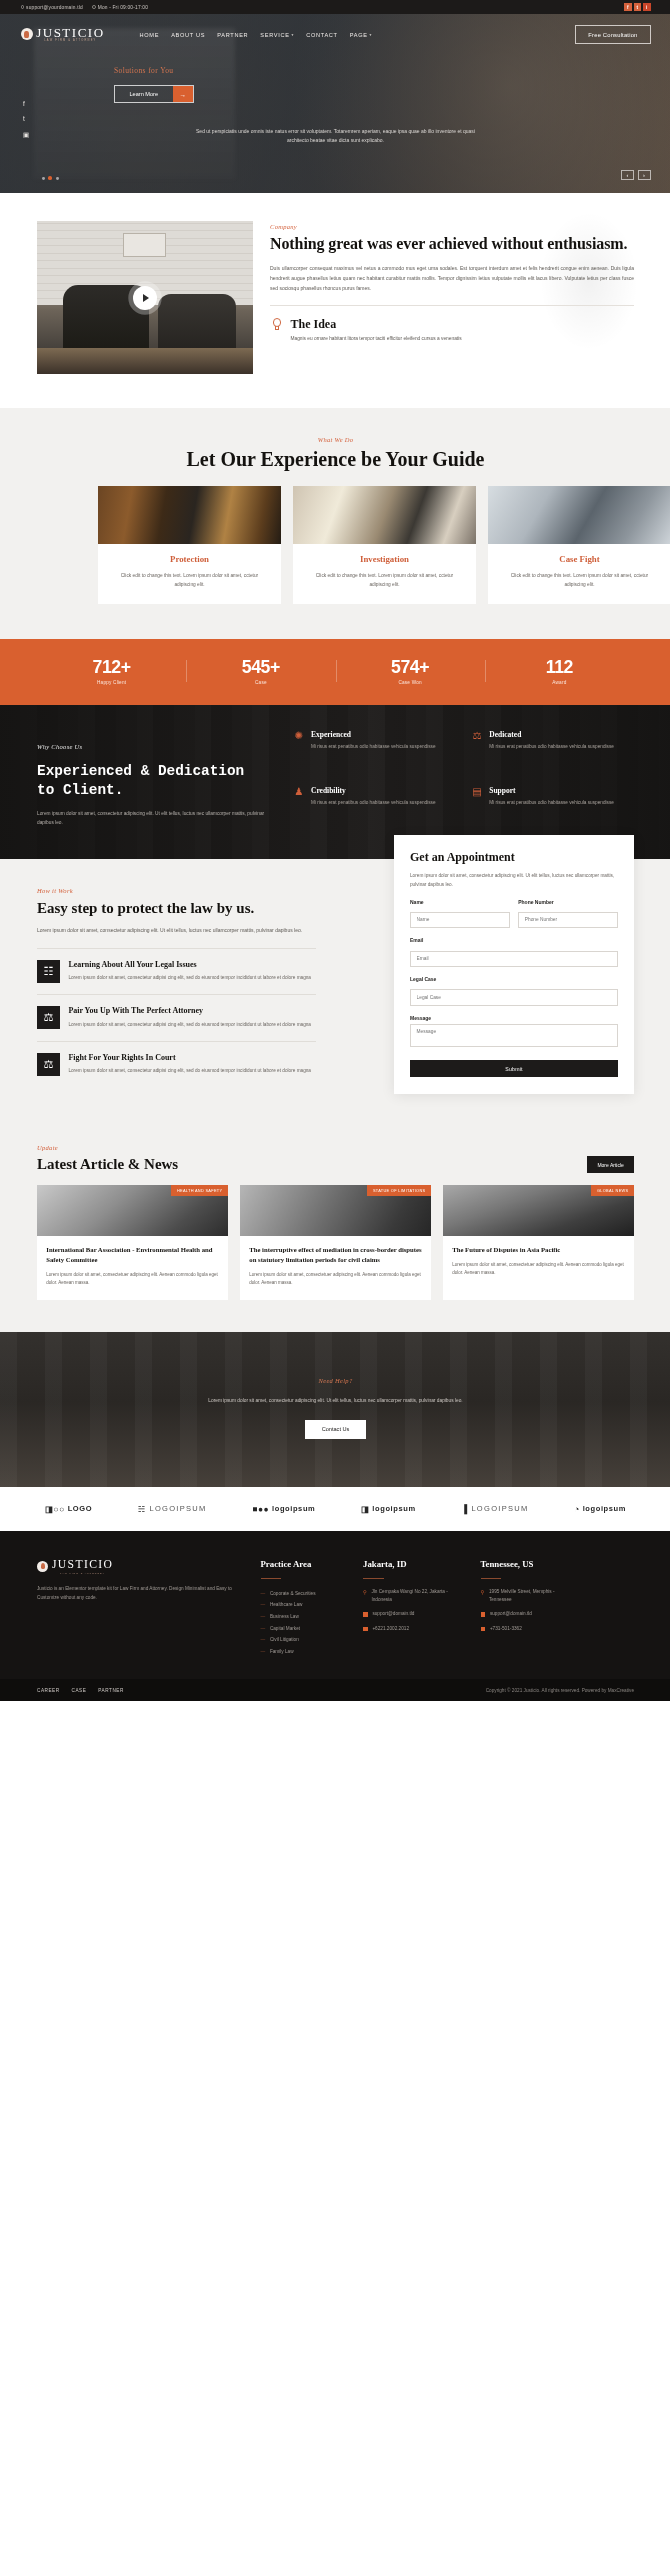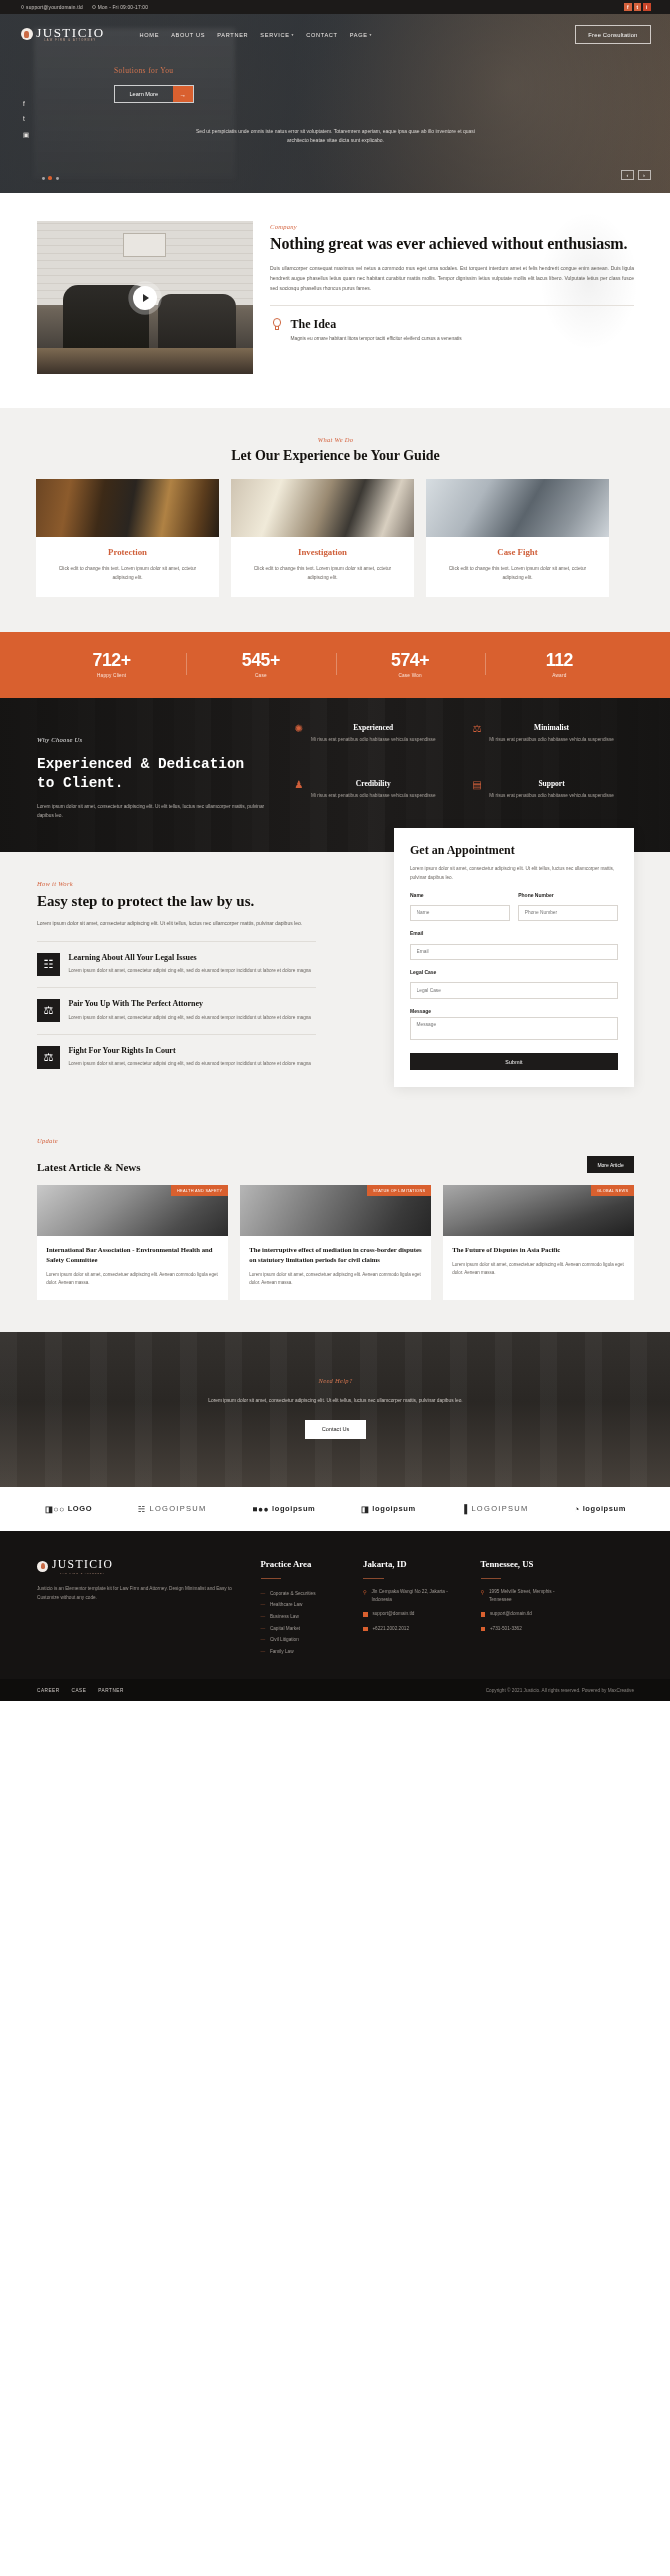--- a/index.html
+++ b/index.html
@@ -207,24 +207,24 @@
   }
   .idea h4 {
     font-family:"Liberation Serif", serif; font-size:12px; font-weight:bold;
     color:#14120f; margin-bottom:2.8px;
   }
   .idea p { font-size:4.8px; line-height:1.85; color:#5d5954; }
 
   
   .services { background:#f2f1ef; padding:28px 0 35px; text-align:center; }
   .sec-h2 {
-    font-family:"Liberation Serif", serif; font-size:14px; font-weight:bold;
+    font-family:"Liberation Serif", serif; font-size:20px; font-weight:bold;
     color:#14120f; margin-top:4.7px;
   }
-  .cards { display:flex; gap:12px; justify-content:flex-start; margin-top:15px;padding-left:36px; }
+  .cards { display:flex; gap:12px; justify-content:flex-end; margin-top:15px;padding-left:36px; }
   .card { width:183px; background:#fff; text-align:center; }
   .card .img { height:58px; }
   .card .img.a {
     background:linear-gradient(100deg,#6b4523 0%,#8c5b2c 18%,#3d2a17 36%,
       #2a2520 52%,#b08244 70%,#5c3d1d 88%,#241c14 100%);
   }
   .card .img.b {
     background:linear-gradient(110deg,#cfc4b2 0%,#f0ead9 25%,#9a8a72 50%,
       #3b3833 66%,#d8cfc0 84%,#7b7268 100%);
   }
@@ -276,21 +276,21 @@
     flex:1; display:grid; grid-template-columns:1fr 1fr; gap:15px 15px;
     position:relative; z-index:2;
   }
   .feat { display:flex; gap:5.6px; }
   .feat .ic {
     width:13px;height:13px;flex-shrink:0;color:#cf5f3a;font-size:10.2px;
     display:flex;align-items:flex-start;justify-content:center;
   }
   .feat h4 {
     font-family:"Liberation Serif", serif; color:#fff; font-size:7.5px;
-    font-weight:bold; margin-bottom:3.7px;text-align:center;
+    font-weight:bold; margin-bottom:3.7px;
   }
   .feat p { color:#a8a29c; font-size:4.7px; line-height:1.85; }
 
   
   .how-wrap { position:relative; background:#f2f1ef; padding:28px 37px 37px; }
   .how { width:279px; }
   .how-h2 {
     font-family:"Liberation Serif", serif; font-size:15px; font-weight:bold;
     line-height:1.25; color:#14120f; margin-top:4.7px;
   }
@@ -333,22 +333,22 @@
     width:100%; margin-top:10.2px; background:#1d1b1a; color:#fff; border:none;
     padding:5.6px 0; font-size:5.2px; letter-spacing:0.2px; cursor:pointer;
     font-family:"Liberation Sans", sans-serif;
   }
 
   
   .blog { background:#f2f1ef; padding:20.5px 37px 32px; }
   .blog-head { display:flex; align-items:flex-end; }
   .blog-head .spacer { flex:1; }
   .blog-h2 {
-    font-family:"Liberation Serif", serif; font-size:11px; font-weight:bold;
-    color:#14120f; margin-top:17px;
+    font-family:"Liberation Serif", serif; font-size:15px; font-weight:bold;
+    color:#14120f; margin-top:5px;
   }
   .more-btn {
     background:#1d1b1a; color:#fff; font-size:5px; padding:5.6px 10.2px;
     border:none; cursor:pointer; font-family:"Liberation Sans", sans-serif;
   }
   .posts { display:flex; gap:12px; margin-top:12px; }
   .post { flex:1; background:#fff; }
   .post .thumb { height:51px; position:relative; }
   .post .thumb.a { background:linear-gradient(140deg,#c9c9c9,#8e8e8e 40%,#4d4d4d 75%,#2c2c2c); }
   .post .thumb.b { background:linear-gradient(120deg,#b6b6b6,#6f6f6f 45%,#3a3a3a 80%,#262626); }
@@ -601,21 +601,21 @@
     <div class="feat">
       <span class="ic">✺</span>
       <div>
         <h4>Experienced</h4>
         <p>Mi risus erat penatibus odio habitasse vehicula suspendisse</p>
       </div>
     </div>
     <div class="feat">
       <span class="ic">⚖</span>
       <div>
-        <h4>Minimalist</h4>
+        <h4>Dedicated</h4>
         <p>Mi risus erat penatibus odio habitasse vehicula suspendisse</p>
       </div>
     </div>
     <div class="feat">
       <span class="ic">♟</span>
       <div>
         <h4>Credibility</h4>
         <p>Mi risus erat penatibus odio habitasse vehicula suspendisse</p>
       </div>
     </div>

